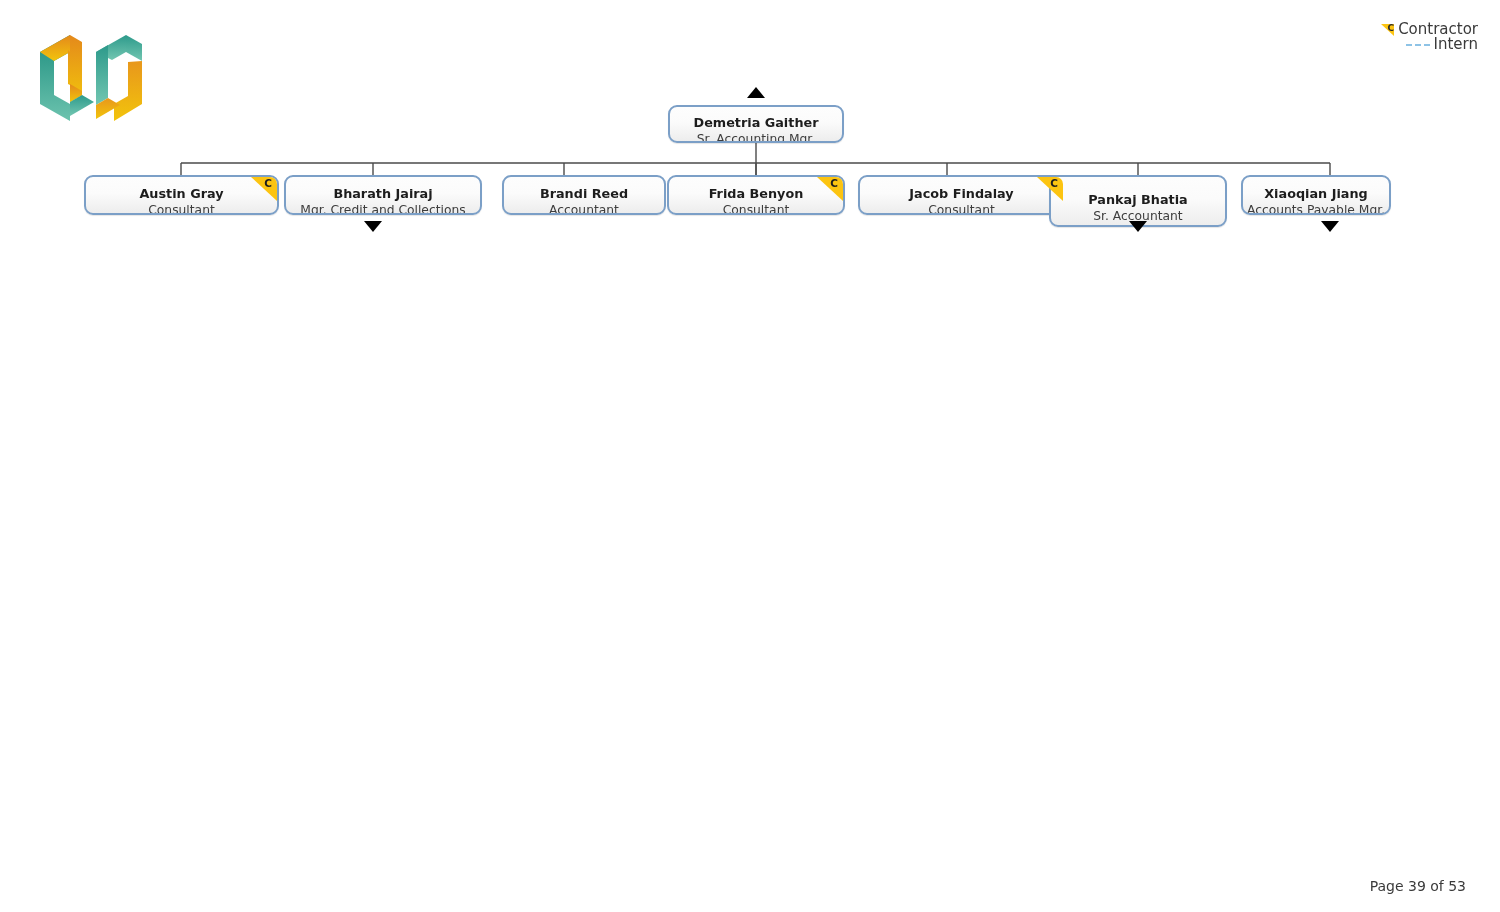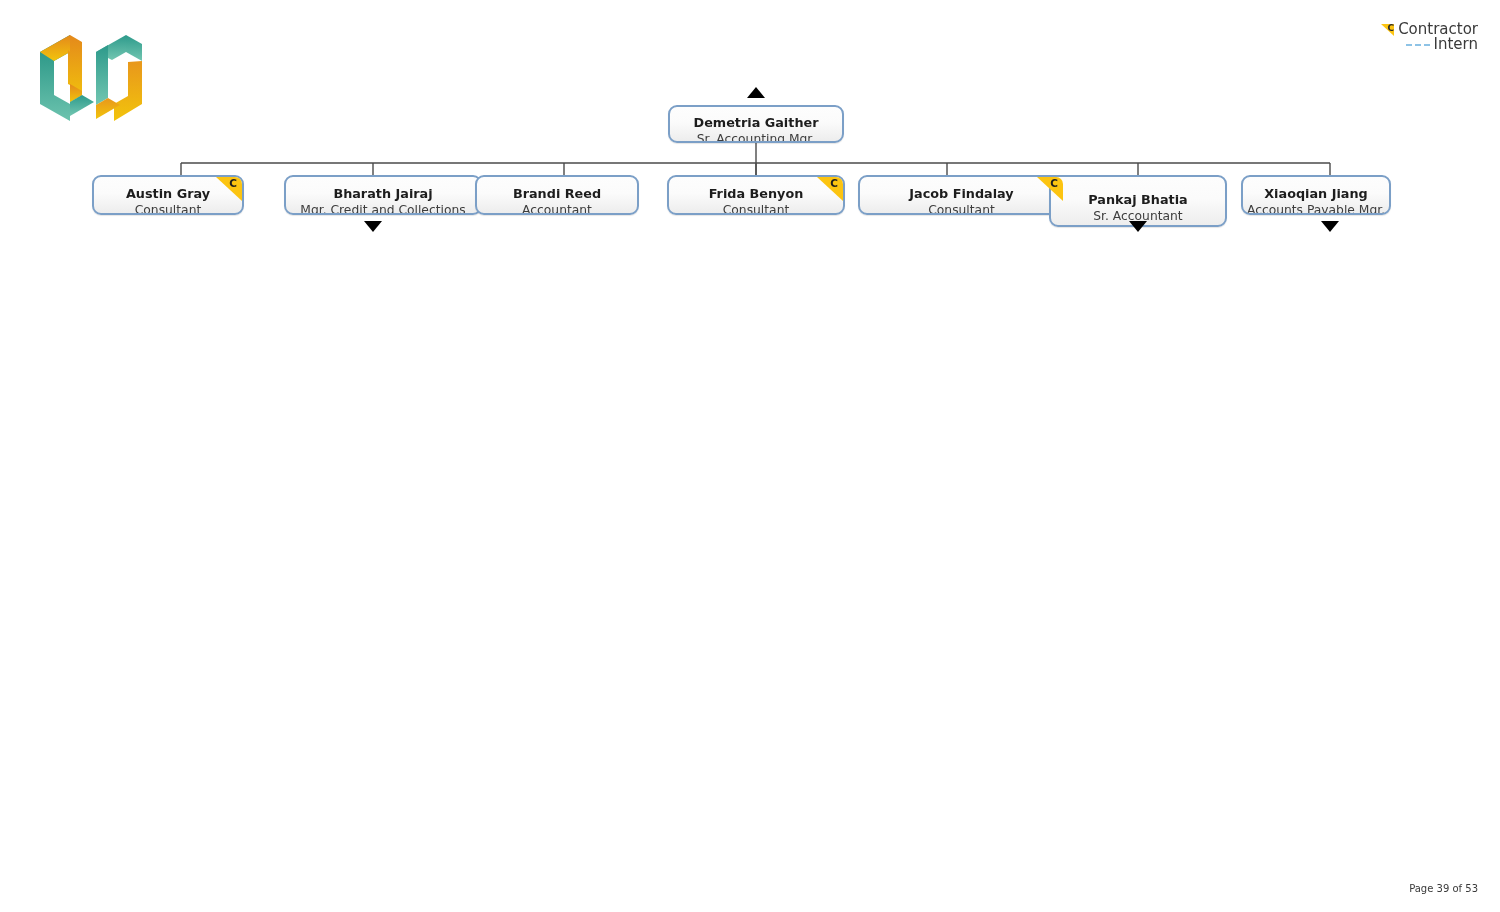--- a/index.html
+++ b/index.html
@@ -153,23 +153,23 @@
   }
   .tri-down {
     border-left: 9px solid transparent;
     border-right: 9px solid transparent;
     border-top: 11px solid #000000;
   }
 
   
   #footer {
     position: absolute;
-    right: 22px;
+    right: 34px;
     bottom: 18px;
-    font-size: 10px;
+    font-size: 14px;
     color: #3a3a3a;
     text-align: center;
   }
 </style>
 </head>
 <body>
 
 <div id="page">
 
   <div id="logo">
@@ -241,34 +241,34 @@
           <line x1="1138" y1="163" x2="1138" y2="175"></line>
           <line x1="1330" y1="163" x2="1330" y2="175"></line>
         </g>
     </svg>
     <div id="nodes">
         <div class="node" style="left: 668px; top: 105px; width: 176px; height: 38px;">
           <div class="node-name">Demetria Gaither</div>
           <div class="node-title">Sr. Accounting Mgr.</div>
         </div>
         <div class="tri-marker tri-up" style="left: 747px; top: 87px;"></div>
-        <div class="node" style="left: 92px; top: 175px; width: 152px; height: 40px;">
+        <div class="node" style="left: 84px; top: 175px; width: 195px; height: 40px;">
           <div class="node-name">Austin Gray</div>
           <div class="node-title">Consultant</div>
           <div class="contractor-badge">
             <span class="tri"></span>
             <span class="cc">C</span>
           </div>
         </div>
         <div class="node" style="left: 284px; top: 175px; width: 198px; height: 40px;">
           <div class="node-name">Bharath Jairaj</div>
           <div class="node-title">Mgr. Credit and Collections</div>
         </div>
         <div class="tri-marker tri-down" style="left: 364px; top: 221px;"></div>
-        <div class="node" style="left: 475px; top: 175px; width: 164px; height: 40px;">
+        <div class="node" style="left: 502px; top: 175px; width: 164px; height: 40px;">
           <div class="node-name">Brandi Reed</div>
           <div class="node-title">Accountant</div>
         </div>
         <div class="node" style="left: 667px; top: 175px; width: 178px; height: 40px;">
           <div class="node-name">Frida Benyon</div>
           <div class="node-title">Consultant</div>
           <div class="contractor-badge">
             <span class="tri"></span>
             <span class="cc">C</span>
           </div>

